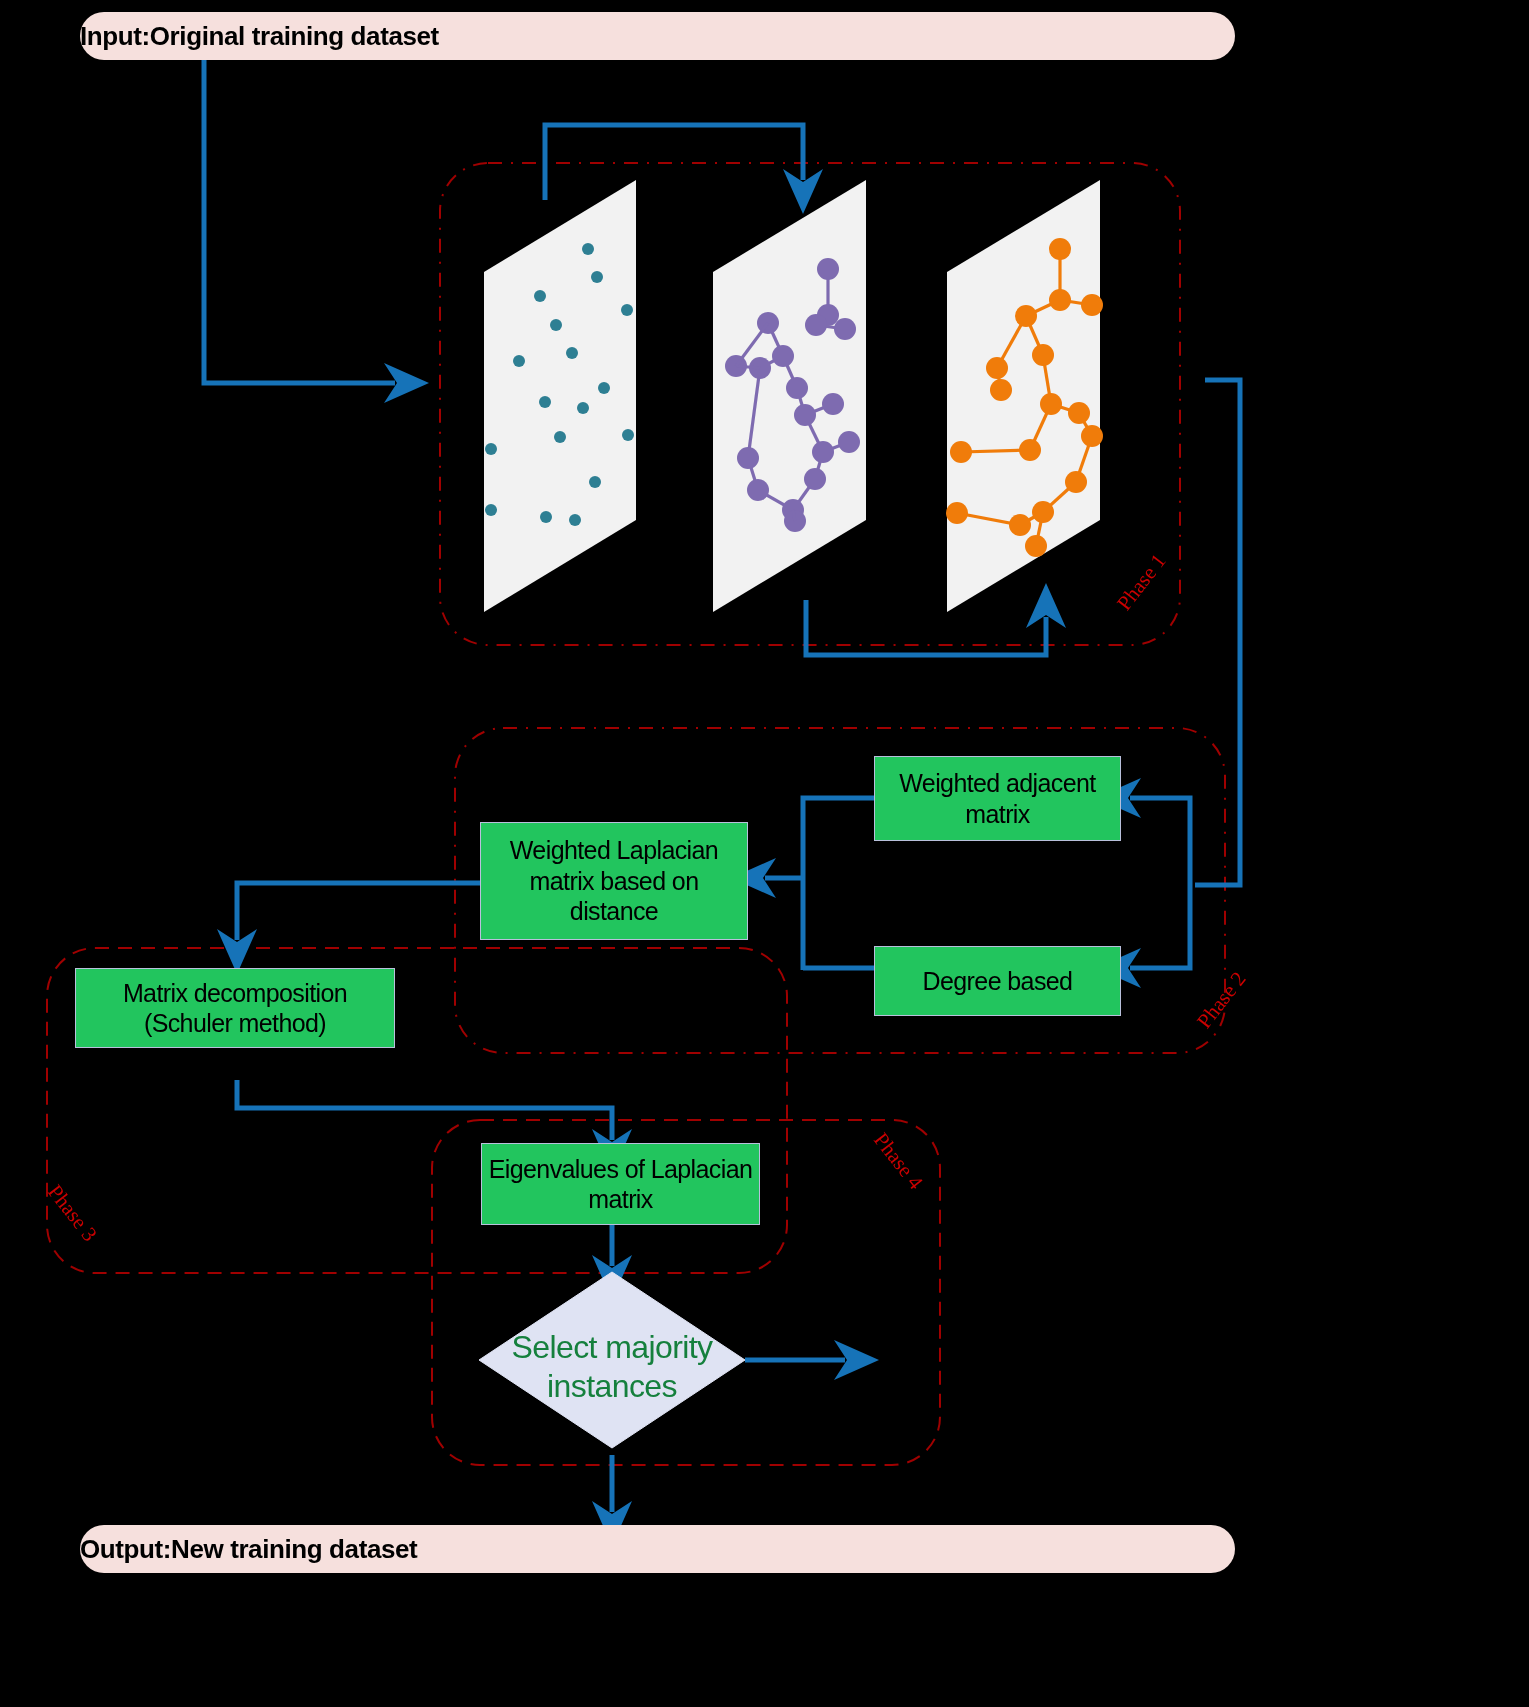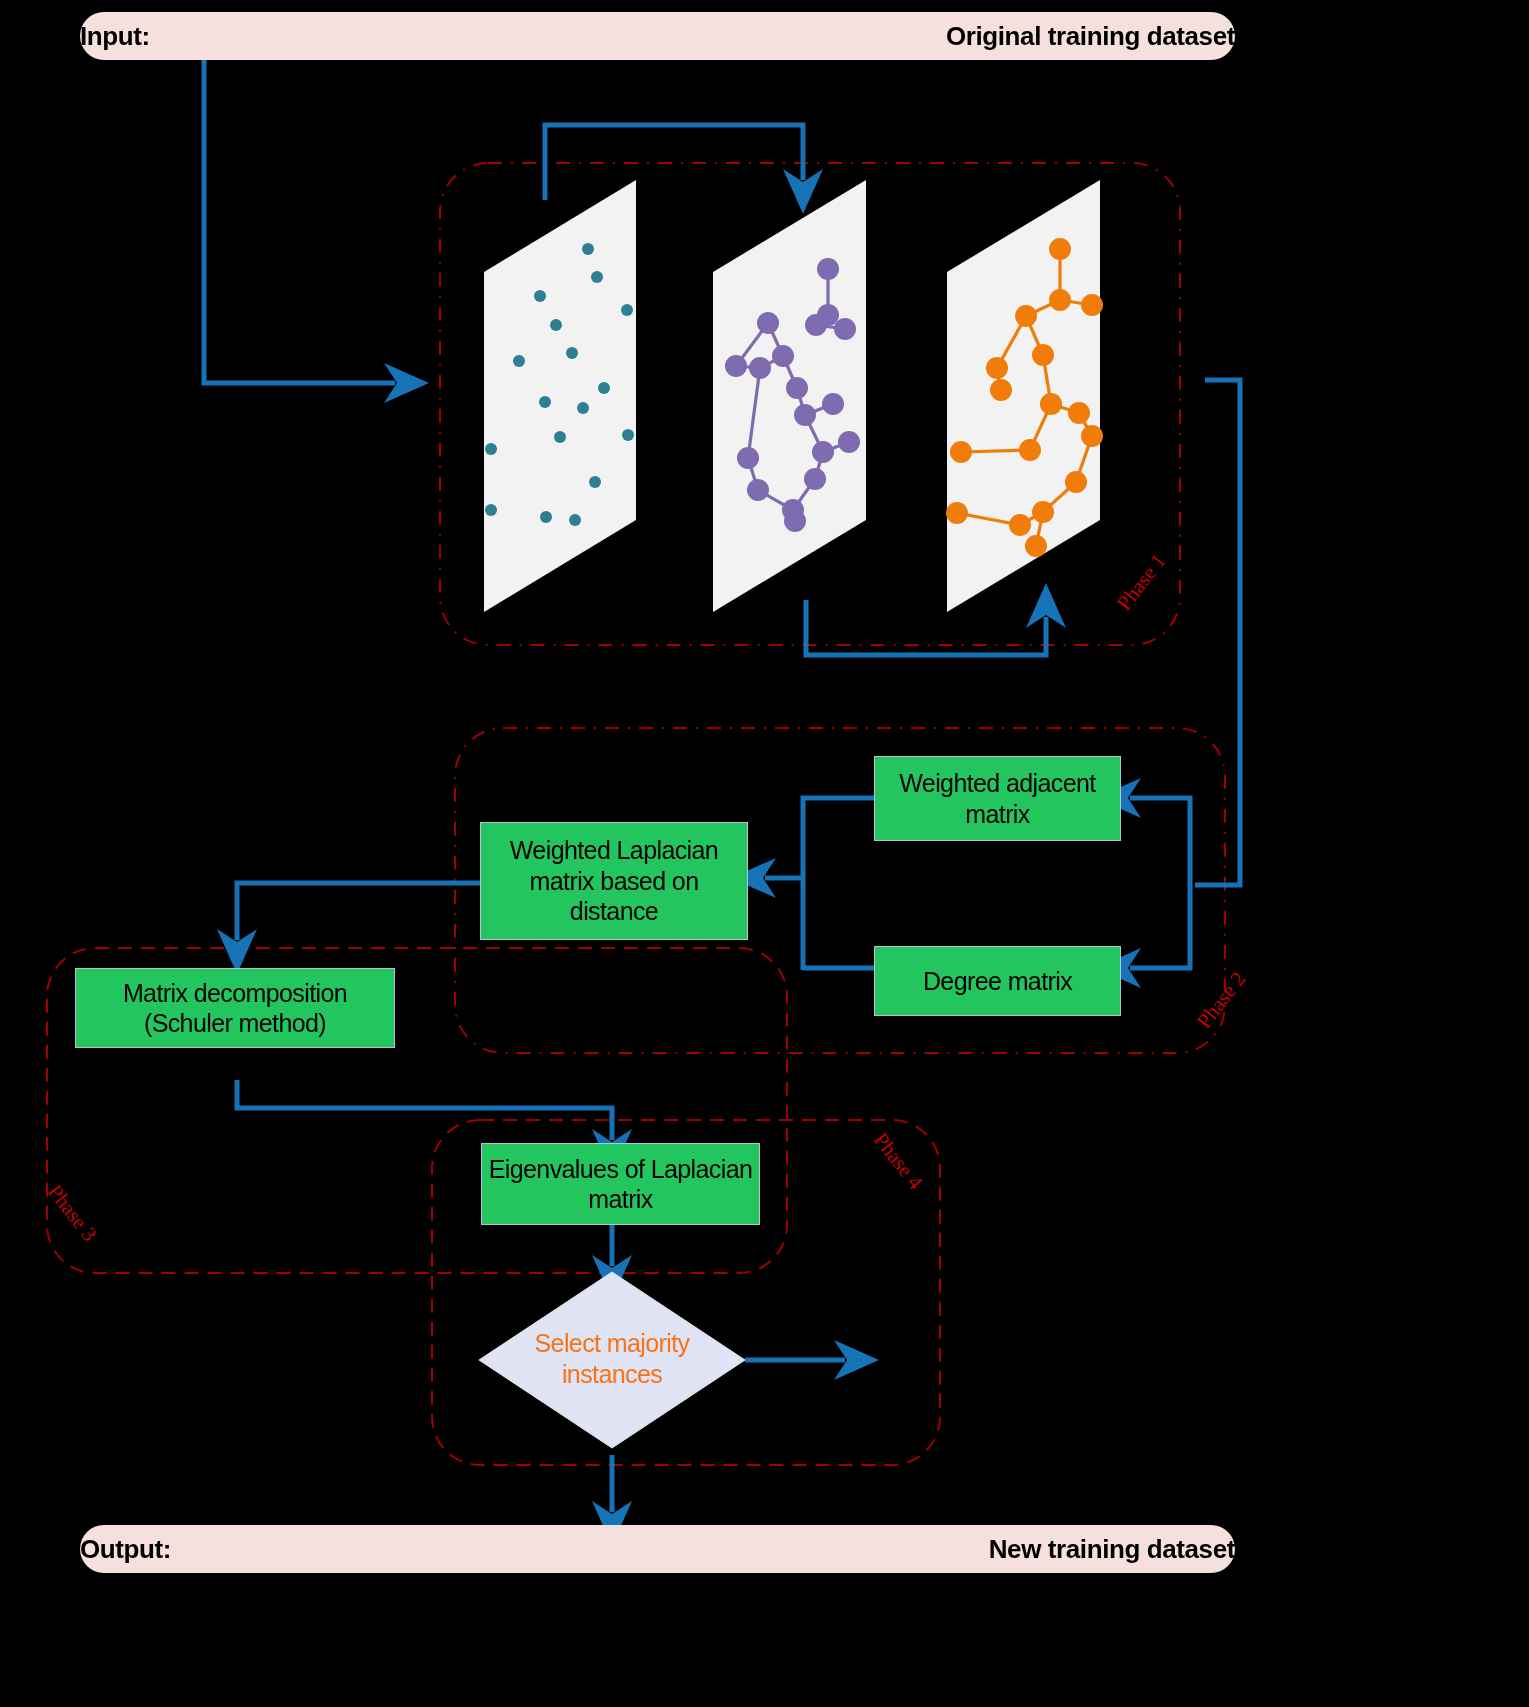--- a/index.html
+++ b/index.html
@@ -1,33 +1,33 @@
 <!DOCTYPE html>
 <html><head>
 <meta charset="utf-8">
 <style>
   html,body{margin:0;padding:0;background:#000;}
   body{width:1529px;height:1707px;overflow:hidden;font-family:"Liberation Sans",sans-serif;}
   #stage{position:relative;width:1529px;height:1707px;background:#000;}
   svg.layer{position:absolute;left:0;top:0;width:1529px;height:1707px;}
   .pill{
     position:absolute;background:#f6e0dd;border-radius:40px;
-    display:flex;align-items:center;justify-content:space-between;
+    display:flex;align-items:center;justify-content:flex-start;
     color:#000;font-size:26px;letter-spacing:-0.4px;
   }
   .pill b{font-weight:700;}
   .pill span.rest{font-weight:700;}
   .pbox{
     position:absolute;background:#22c55e;border:1px solid #b9c0dc;
     display:flex;align-items:center;justify-content:center;text-align:center;
     color:#000;font-size:25px;line-height:1.22;letter-spacing:-0.6px;padding:2px 6px;
     box-sizing:border-box;
   }
   .diamond-label{
-    position:absolute;color:#f97316;font-size:25px;line-height:1.22;text-align:center;
+    position:absolute;color:#15803d;font-size:32px;line-height:1.22;text-align:center;
     letter-spacing:-0.6px;width:240px;
   }
   .phase-label{
     position:absolute;color:#cc0000;font-size:21px;letter-spacing:0px;
     font-family:"Liberation Serif",serif;white-space:nowrap;
     transform-origin:left top;
   }
 </style>
 </head>
 <body>
@@ -202,21 +202,21 @@
 
   <div class="pill" style="left:80px;top:12px;width:1155px;height:48px;">
     <b>Input:</b>
       <span class="rest"> Original training dataset</span>
   </div>
 
   <div class="pbox" style="left:874px;top:756px;width:247px;height:85px;">Weighted adjacent matrix</div>
 
   <div class="pbox" style="left:480px;top:822px;width:268px;height:118px;">Weighted Laplacian matrix based on distance</div>
 
-  <div class="pbox" style="left:874px;top:946px;width:247px;height:70px;">Degree matrix</div>
+  <div class="pbox" style="left:874px;top:946px;width:247px;height:70px;">Degree based</div>
 
   <div class="pbox" style="left:75px;top:968px;width:320px;height:80px;">Matrix decomposition (Schuler method)</div>
 
   <div class="pbox" style="left:481px;top:1143px;width:279px;height:82px;">Eigenvalues of Laplacian matrix</div>
 
   <div class="diamond-label" style="left:492px;top:1328px;">Select majority instances</div>
 
   <div class="pill" style="left:80px;top:1525px;width:1155px;height:48px;">
     <b>Output:</b>
       <span class="rest"> New training dataset</span>

